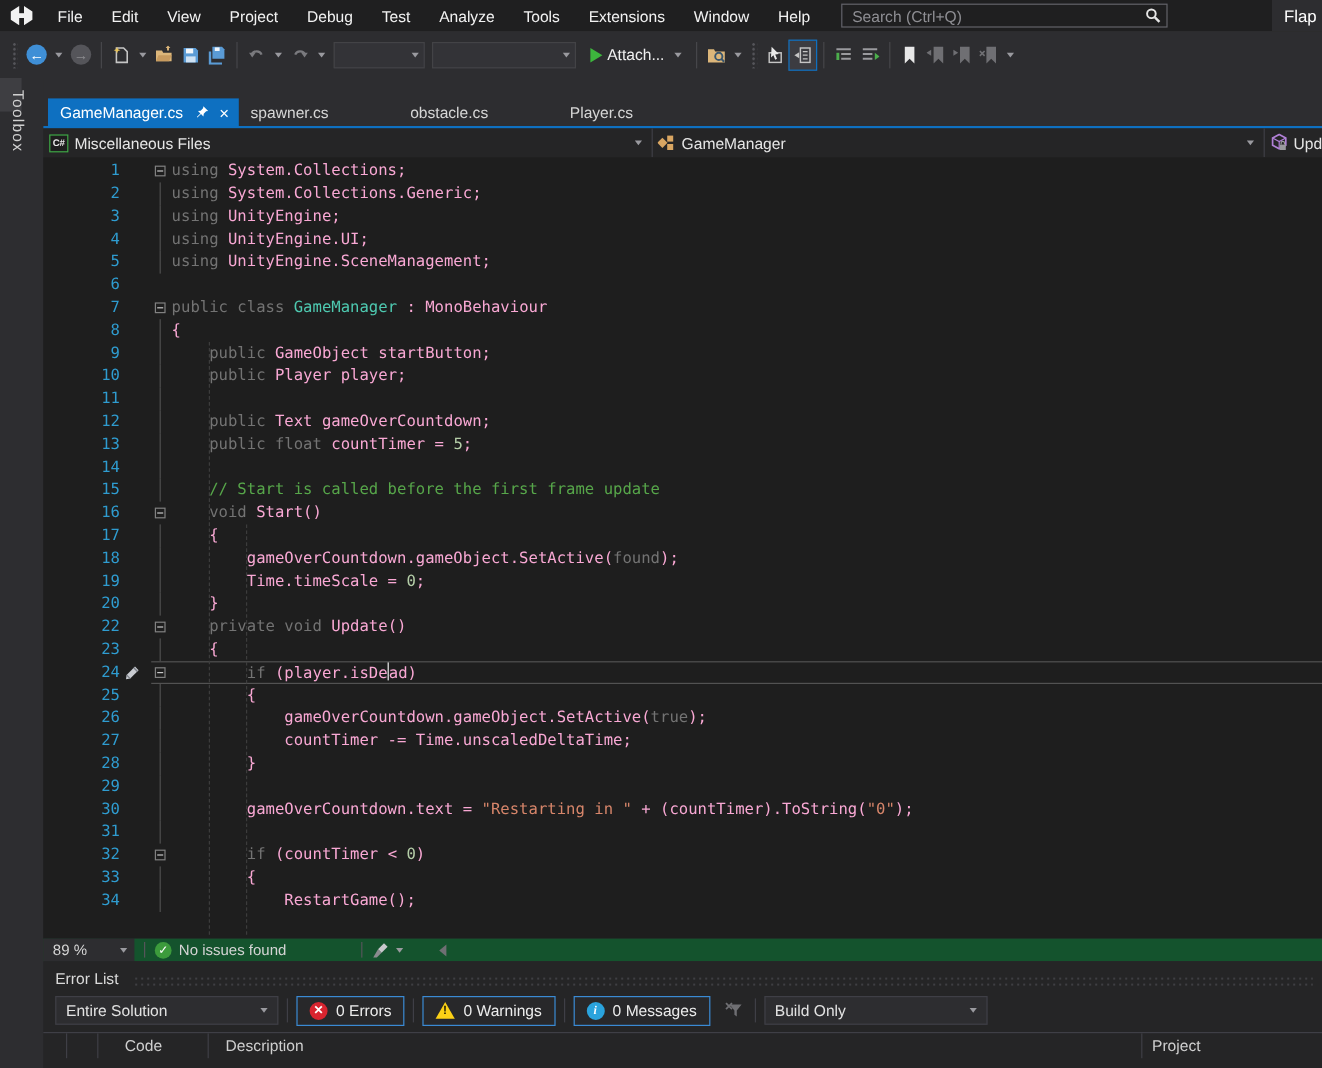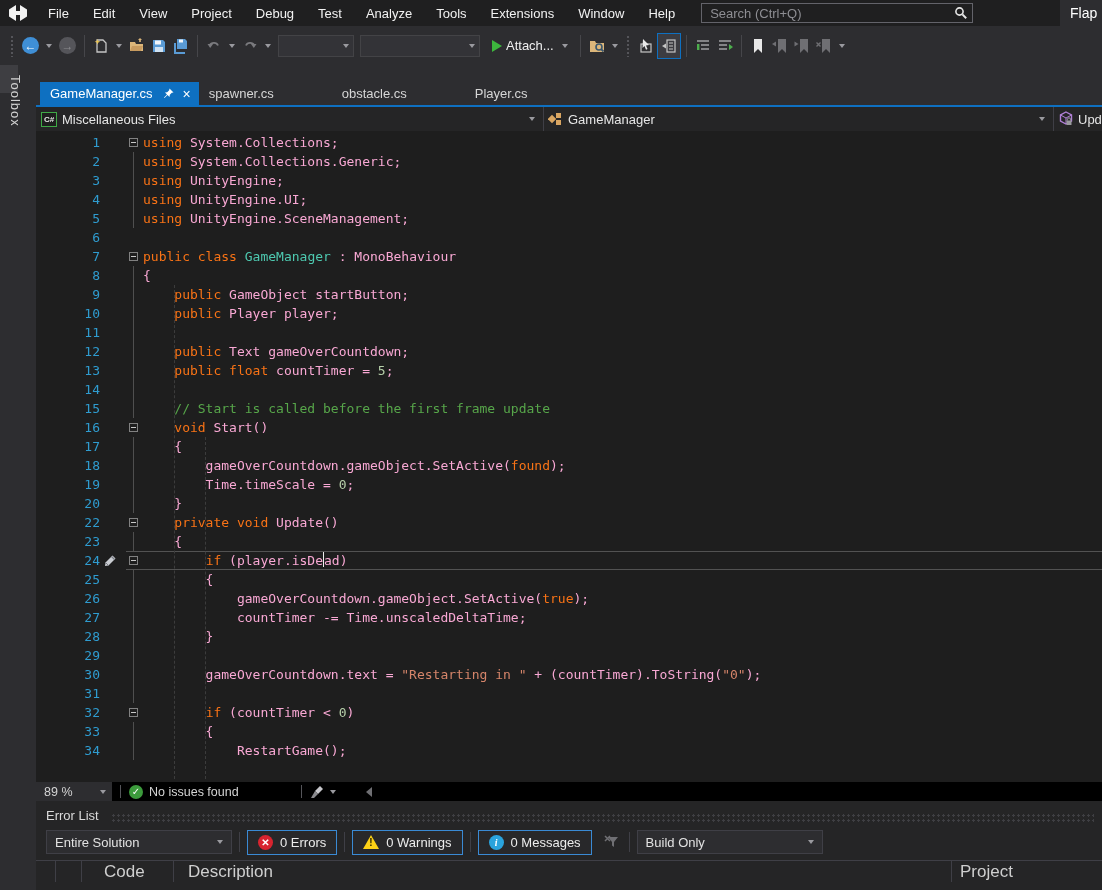--- a/index.html
+++ b/index.html
@@ -72,27 +72,27 @@
   .code-row { height:19px; display:flex; align-items:stretch; font-size:13px; }
   .ln { width:64px; text-align:right; color:#2f9cd0; font-family:"DejaVu Sans Mono", monospace; line-height:19px; }
   .gicon { width:26px; display:flex; align-items:center; justify-content:flex-start; padding-left:3px; }
   .line-body { flex:1; display:flex; align-items:center; height:19px; }
   .line-body.current { border-top:1px solid #525252; border-bottom:1px solid #525252; }
   .fold { width:15px; height:100%; display:flex; align-items:center; justify-content:center; flex:none; }
   .fold-box { width:9px; height:9px; border:1px solid #818181; position:relative; background:#1e1e1e; }
   .fold-box::after { content:""; position:absolute; left:1px; right:1px; top:3px; height:1px; background:#c8c8c8; }
   .fold-line { width:1px; height:100%; background:#4f4f4f; }
   .codetext { white-space:pre; font-family:"DejaVu Sans Mono", monospace; line-height:17px; padding-left:2px; }
-  .tok-k { color:#f97316; } .tok-t { color:#4ec9b0; } .tok-c { color:#57a64a; }
+  .tok-k { color:#737373; } .tok-t { color:#4ec9b0; } .tok-c { color:#57a64a; }
   .tok-s { color:#d6856a; } .tok-n { color:#b5cea8; } .tok-p { color:#f9a8d4; }
   .caret-bar { display:inline-block; width:1px; height:15px; background:#ededed; vertical-align:-2px; }
   .guide { position:absolute; border-left:1px dashed #3c3c3c; width:0; }
 
   
-  .ed-status { height:19px; background:#000000; display:flex; align-items:center; font-size:12.5px; color:#d4d4d4; }
+  .ed-status { height:19px; background:#14532d; display:flex; align-items:center; font-size:12.5px; color:#d4d4d4; }
   .zoom-combo { width:76px; height:19px; display:flex; align-items:center; padding-left:8px; background:#2d2d30; }
   .zoom-combo .caret { margin-left:auto; margin-right:6px; }
   .st-sep { width:1px; height:13px; background:#55555a; margin:0 8px; }
   .health-check { width:14px; height:14px; border-radius:50%; background:#3c9b3c; color:#fff; font-size:10px;
     display:flex; align-items:center; justify-content:center; margin-right:6px; }
   .scroll-left-arrow { width:0; height:0; border-top:5px solid transparent; border-bottom:5px solid transparent;
     border-right:6px solid #6f6f73; margin-left:26px; }
 
   
   .error-list { height:89px; background:#252526; }
@@ -108,21 +108,21 @@
   .el-btn { height:25px; border:1px solid #3a8ad4; background:#28282a; color:#ececec; font-size:13px;
     display:flex; align-items:center; gap:7px; padding:0 10px; }
   .ic-err { width:15px; height:15px; border-radius:50%; background:#d8242f; color:#fff; font-size:10px; font-weight:bold;
     display:flex; align-items:center; justify-content:center; }
   .ic-warn { position:relative; width:0; height:0; border-left:8px solid transparent; border-right:8px solid transparent;
     border-bottom:14px solid #fcd116; }
   .ic-warn::after { content:"!"; position:absolute; left:-2px; top:2px; color:#201c00; font-size:10px; font-weight:bold; }
   .ic-info { width:15px; height:15px; border-radius:50%; background:#2aa3dd; color:#fff; font-size:10px; font-weight:bold;
     font-family:"Liberation Serif", serif; font-style:italic; display:flex; align-items:center; justify-content:center; }
   .el-header-row { display:flex; align-items:center; margin-top:5px; border-top:1px solid #3f3f46; height:22px;
-    color:#cfcfcf; font-size:17px; overflow:hidden; }
+    color:#cfcfcf; font-size:13px; overflow:hidden; }
   .el-hcell { height:100%; display:flex; align-items:center; border-right:1px solid #3f3f46; padding-left:8px; }
   .el-h0 { width:20px; } .el-h1 { width:26px; }
   .el-h-code { width:92px; padding-left:22px; }
   .el-h-desc { flex:1; padding-left:14px; }
   .el-h-proj { width:150px; border-right:none; }
 </style>
 </head>
 <body>
 
 <div class="menu-bar">

